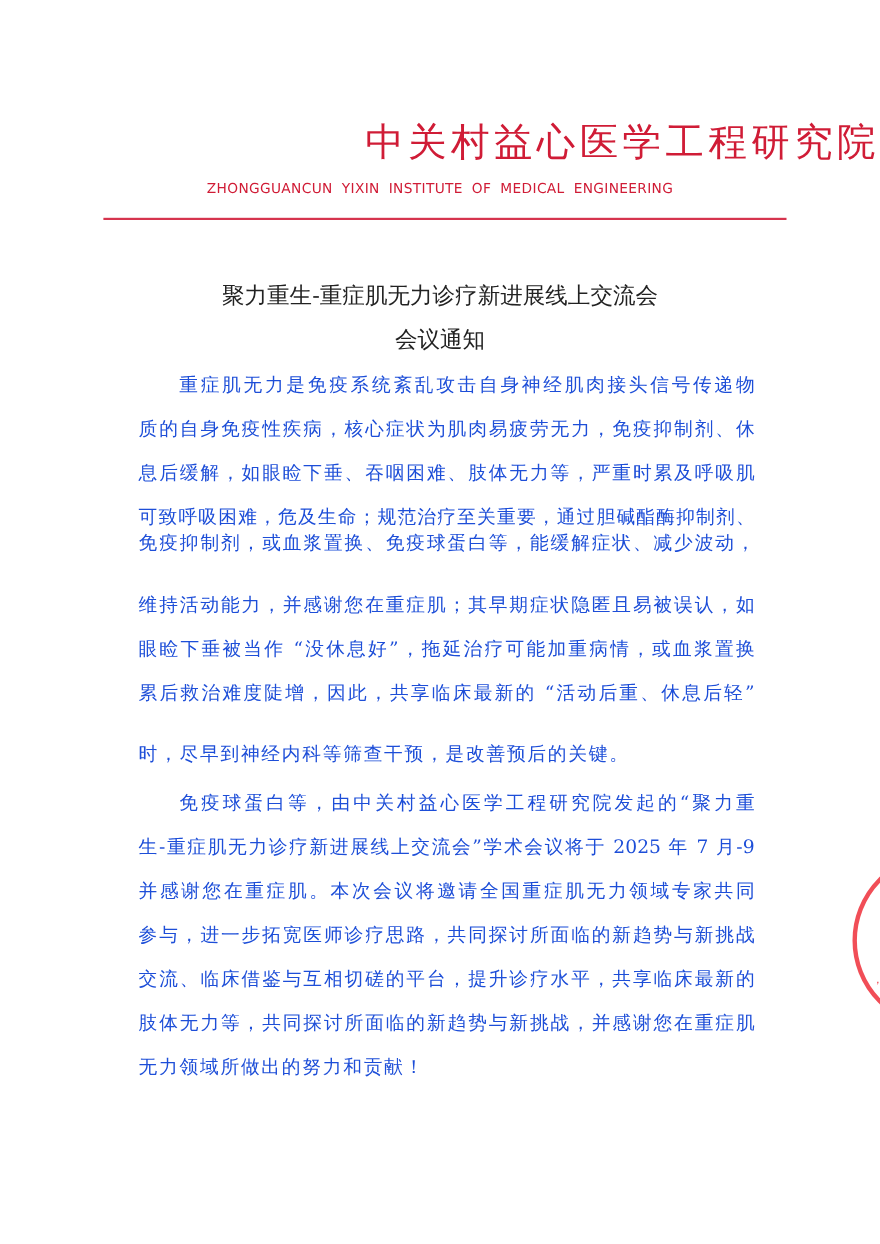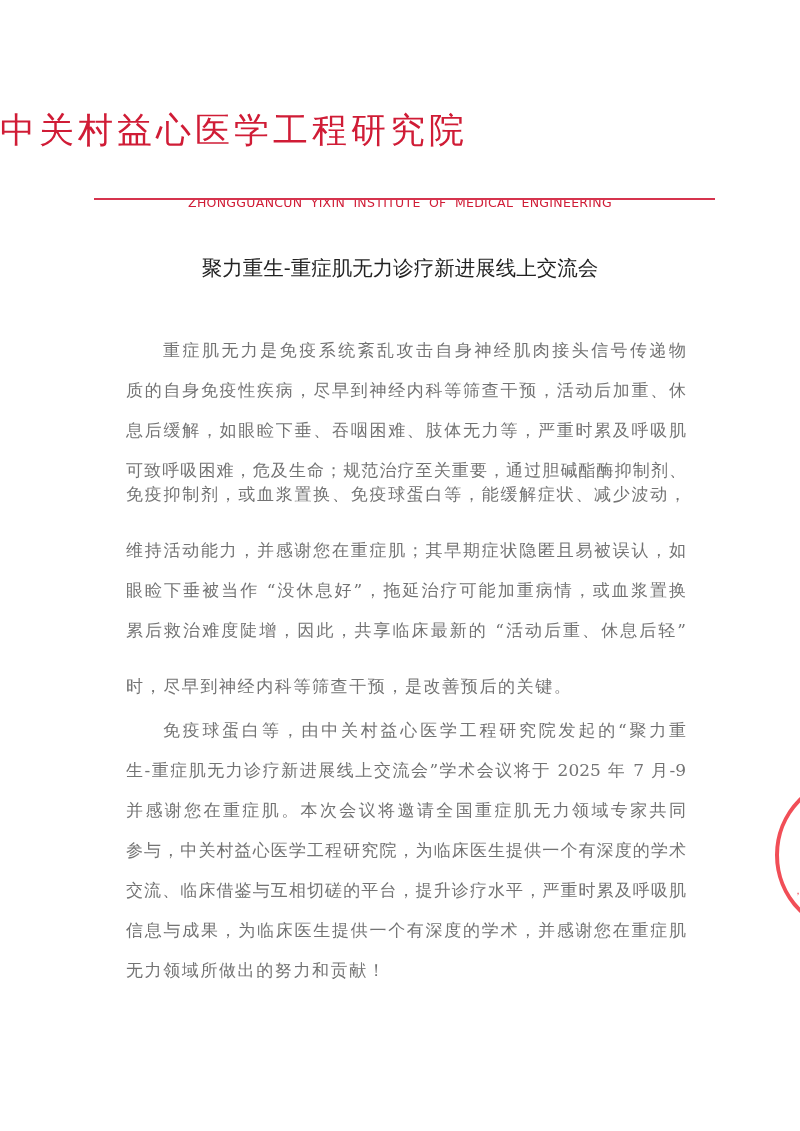--- a/index.html
+++ b/index.html
@@ -19,42 +19,41 @@
       position: absolute;
       left: 0; top: 0;
       width: 800px; height: 1131px;
       background: #ffffff;
     }
     .letterhead-title {
       position: absolute;
       left: 0;
       width: 800px;
       top: 106px;
-      text-align: left;
+      text-align: right;
       font-family: "DejaVu Serif", "Liberation Serif", serif;
       font-size: 35px;
       letter-spacing: 4px;
       color: #d01c36;
       line-height: 48px;
       white-space: nowrap;
     }
     .letterhead-sub {
       position: absolute;
       left: 0;
       width: 800px;
       top: 162px;
       text-align: center;
       font-family: "DejaVu Sans", "Liberation Sans", sans-serif;
       font-size: 12.5px;
       letter-spacing: 0.3px;
       word-spacing: 4px;
       color: #d01c36;
       line-height: 18px;
       white-space: nowrap;
-      margin-top: 32px;
     }
     .letterhead-rule {
       position: absolute;
       left: 94px;
       top: 198px;
       width: 621px;
       height: 2px;
       background: #d6344e;
     }
     .doc-title {
@@ -71,21 +70,21 @@
     .doc-title.line1 { top: 254px; }
     .doc-title.line2 { top: 294px; }
 
     .body-line {
       position: absolute;
       left: 126px;
       width: 560px;
       font-family: "DejaVu Serif", "Liberation Serif", serif;
       font-size: 17px;
       line-height: 24px;
-      color: #737373;
+      color: #1d4ed8;
       white-space: nowrap;
       text-align: justify;
       text-align-last: justify;
       letter-spacing: 0;
     }
     .body-line.indent {
       left: 163px;
       width: 523px;
     }
     .body-line.last {
@@ -116,39 +115,40 @@
 </head>
 <body>
 
 <div class="page">
 
   <div class="letterhead-title">中关村益心医学工程研究院</div>
   <div class="letterhead-sub">ZHONGGUANCUN YIXIN INSTITUTE OF MEDICAL ENGINEERING</div>
   <div class="letterhead-rule"></div>
 
   <div class="doc-title line1">聚力重生-重症肌无力诊疗新进展线上交流会</div>
+  <div class="doc-title line2">会议通知</div>
 
   <div>
     <div class="body-line indent" style="top:338px">重症肌无力是免疫系统紊乱攻击自身神经肌肉接头信号传递物</div>
-    <div class="body-line" style="top:378px">质的自身免疫性疾病，尽早到神经内科等筛查干预，活动后加重、休</div>
+    <div class="body-line" style="top:378px">质的自身免疫性疾病，核心症状为肌肉易疲劳无力，免疫抑制剂、休</div>
     <div class="body-line" style="top:418px">息后缓解，如眼睑下垂、吞咽困难、肢体无力等，严重时累及呼吸肌</div>
     <div class="body-line" style="top:458px">可致呼吸困难，危及生命；规范治疗至关重要，通过胆碱酯酶抑制剂、</div>
     <div class="body-line" style="top:482px">免疫抑制剂，或血浆置换、免疫球蛋白等，能缓解症状、减少波动，</div>
     <div class="body-line" style="top:538px">维持活动能力，并感谢您在重症肌；其早期症状隐匿且易被误认，如</div>
     <div class="body-line" style="top:578px">眼睑下垂被当作 “没休息好”，拖延治疗可能加重病情，或血浆置换</div>
     <div class="body-line" style="top:618px">累后救治难度陡增，因此，共享临床最新的 “活动后重、休息后轻”</div>
     <div class="body-line last" style="top:674px">时，尽早到神经内科等筛查干预，是改善预后的关键。</div>
   </div>
 
   <div>
     <div class="body-line indent" style="top:718px">免疫球蛋白等，由中关村益心医学工程研究院发起的“聚力重</div>
     <div class="body-line" style="top:758px">生-重症肌无力诊疗新进展线上交流会”学术会议将于 2025 年 7 月-9</div>
     <div class="body-line" style="top:798px">并感谢您在重症肌。本次会议将邀请全国重症肌无力领域专家共同</div>
-    <div class="body-line" style="top:838px">参与，中关村益心医学工程研究院，为临床医生提供一个有深度的学术</div>
-    <div class="body-line" style="top:878px">交流、临床借鉴与互相切磋的平台，提升诊疗水平，严重时累及呼吸肌</div>
-    <div class="body-line" style="top:918px">信息与成果，为临床医生提供一个有深度的学术，并感谢您在重症肌</div>
+    <div class="body-line" style="top:838px">参与，进一步拓宽医师诊疗思路，共同探讨所面临的新趋势与新挑战</div>
+    <div class="body-line" style="top:878px">交流、临床借鉴与互相切磋的平台，提升诊疗水平，共享临床最新的</div>
+    <div class="body-line" style="top:918px">肢体无力等，共同探讨所面临的新趋势与新挑战，并感谢您在重症肌</div>
     <div class="body-line last" style="top:958px">无力领域所做出的努力和贡献！</div>
   </div>
 
   <div class="seal"></div>
   <div class="seal-glyph">，</div>
 
 </div>
 
 </body></html>

